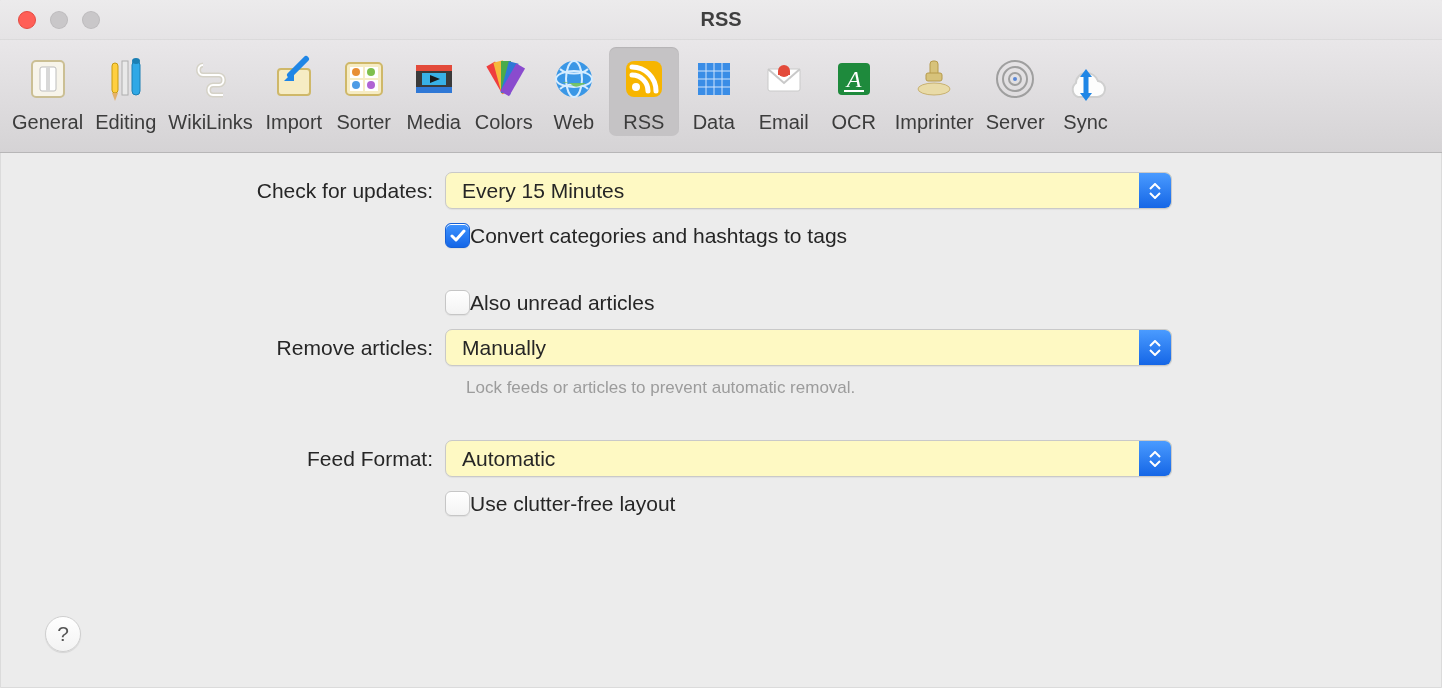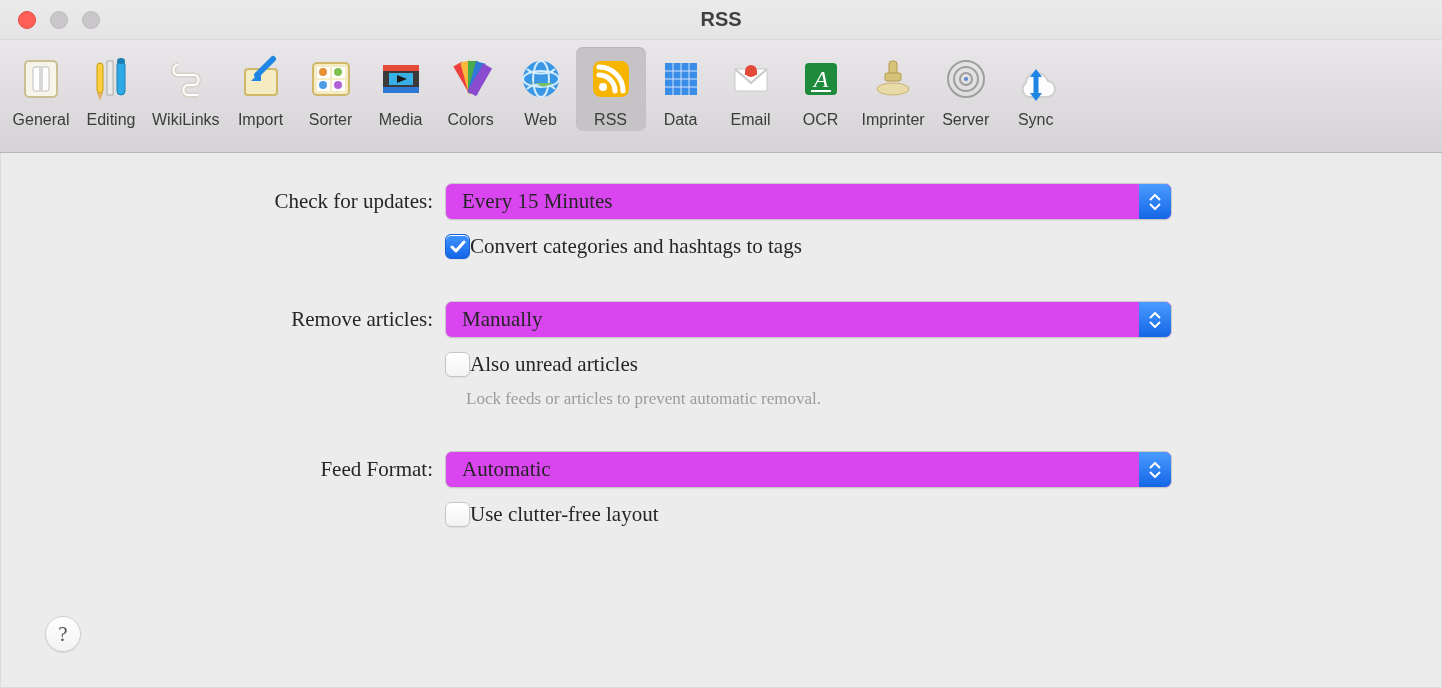--- a/index.html
+++ b/index.html
@@ -72,34 +72,33 @@
     cursor:default;
     user-select:none;
     min-width:70px;
   }
   .tb-item .icon {
     width:52px; height:52px;
     display:flex; align-items:center; justify-content:center;
   }
   .tb-item .label {
     margin-top:6px;
-    font-size:16px;
+    font-size:20px;
     color:#3c3c3c;
   }
   .tb-item.selected {
     background:#c5c3c5;
     box-shadow:inset 0 1px 1px rgba(0,0,0,.08);
   }
 
   
   .content {
-    padding:30px 40px 30px 40px;
+    padding:19px 40px 30px 40px;
     position:relative;
     height:calc(688px - 40px - 113px);
-    font-family:Liberation Serif, serif;
   }
 
   .form-row {
     display:flex;
     align-items:center;
     margin-bottom:14px;
   }
   .form-row .lbl {
     width:405px;
     text-align:right;
@@ -108,21 +107,21 @@
     color:var(--text-dark);
   }
   .form-row .control {
     flex:0 0 auto;
   }
   .spacer28 { height:28px; }
 
   .select {
     width:727px; height:37px;
     display:flex; align-items:center;
-    background:#d946ef;
+    background:#fef9c3;
     border:1px solid var(--select-border);
     border-radius:7px;
     box-shadow:0 1px 1px rgba(0,0,0,.05);
     position:relative;
     cursor:default;
     font-size:21px;
   }
   .select .value {
     padding-left:16px;
     flex:1;
@@ -412,44 +411,44 @@
               <polyline points="2,7 6,11 14,2" fill="none" stroke="#fff" stroke-width="3" stroke-linecap="round" stroke-linejoin="round"></polyline>
             </svg>
         </div>
         <span>Convert categories and hashtags to tags</span>
       </div>
     </div>
 
     <div class="spacer28"></div>
 
     <div class="form-row">
+      <div class="lbl"></div>
+      <div class="control checkbox-row">
+        <div class="checkbox"></div>
+        <span>Also unread articles</span>
+      </div>
+    </div>
+
+    <div class="form-row">
       <div class="lbl">Remove articles:</div>
       <div class="control">
         <div class="select">
           <div class="value">Manually</div>
           <div class="cap">
             <svg width="12" height="7">
                 <polyline points="1,6 6,1 11,6" fill="none" stroke="#fff" stroke-width="2"></polyline>
               </svg>
             <svg width="12" height="7">
                 <polyline points="1,1 6,6 11,1" fill="none" stroke="#fff" stroke-width="2"></polyline>
               </svg>
           </div>
         </div>
       </div>
     </div>
 
-    <div class="form-row">
-      <div class="lbl"></div>
-      <div class="control checkbox-row">
-        <div class="checkbox"></div>
-        <span>Also unread articles</span>
-      </div>
-    </div>
-
     <div class="form-row" style="margin-top:-2px;">
       <div class="lbl"></div>
       <div class="control hint">Lock feeds or articles to prevent automatic removal.</div>
     </div>
 
     <div class="spacer28"></div>
 
     <div class="form-row">
       <div class="lbl">Feed Format:</div>
       <div class="control">

